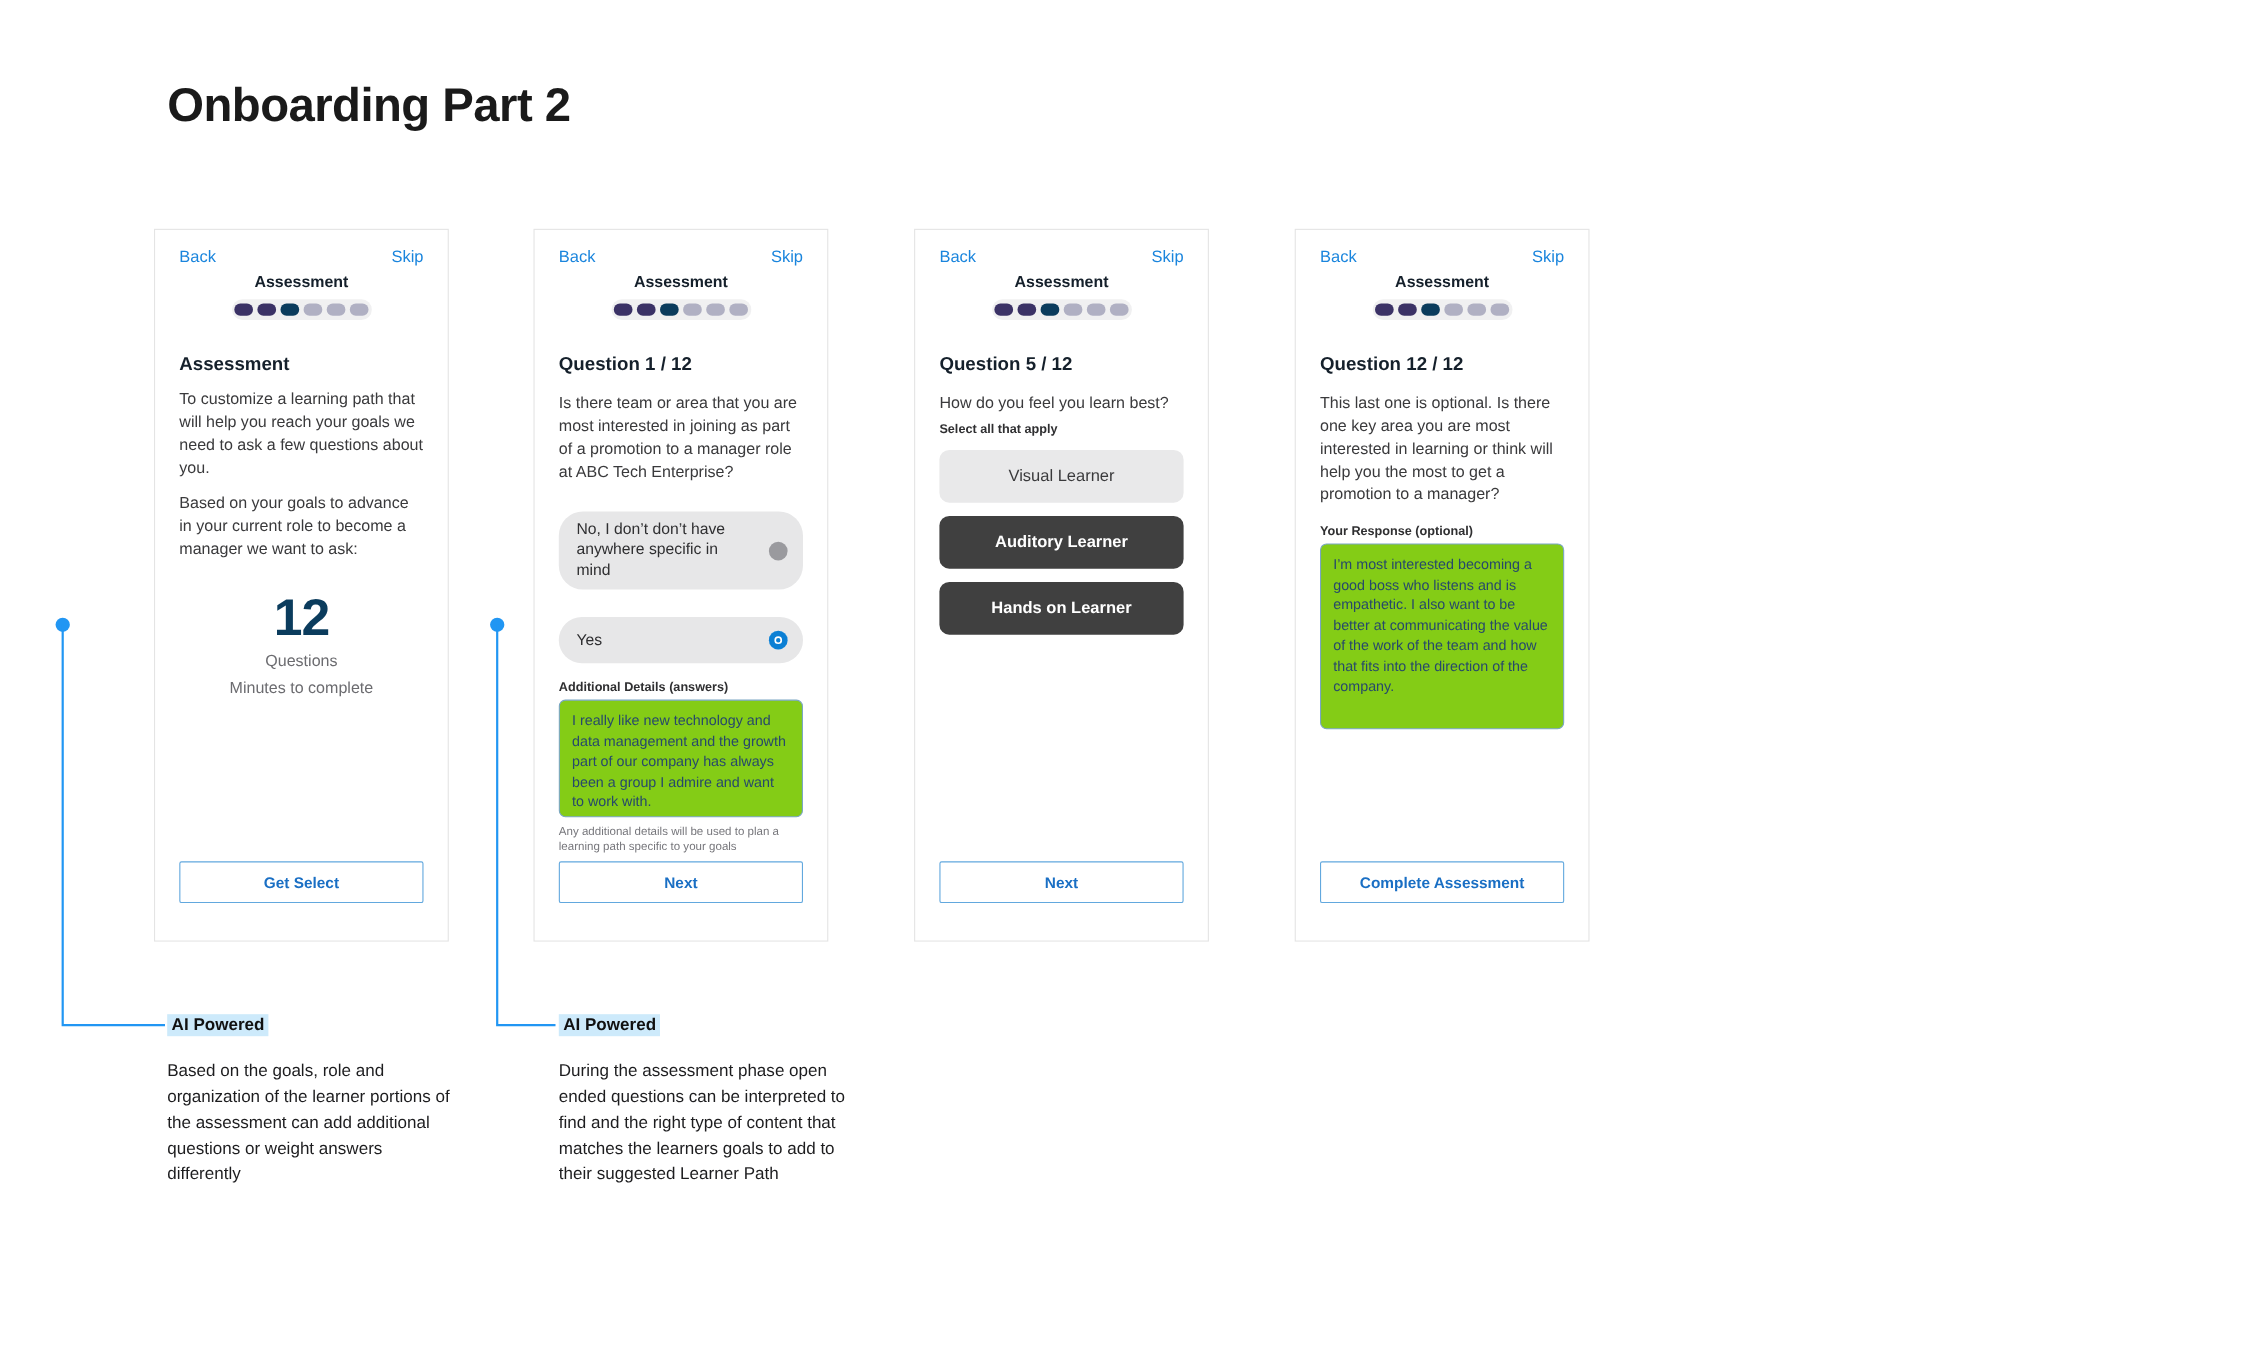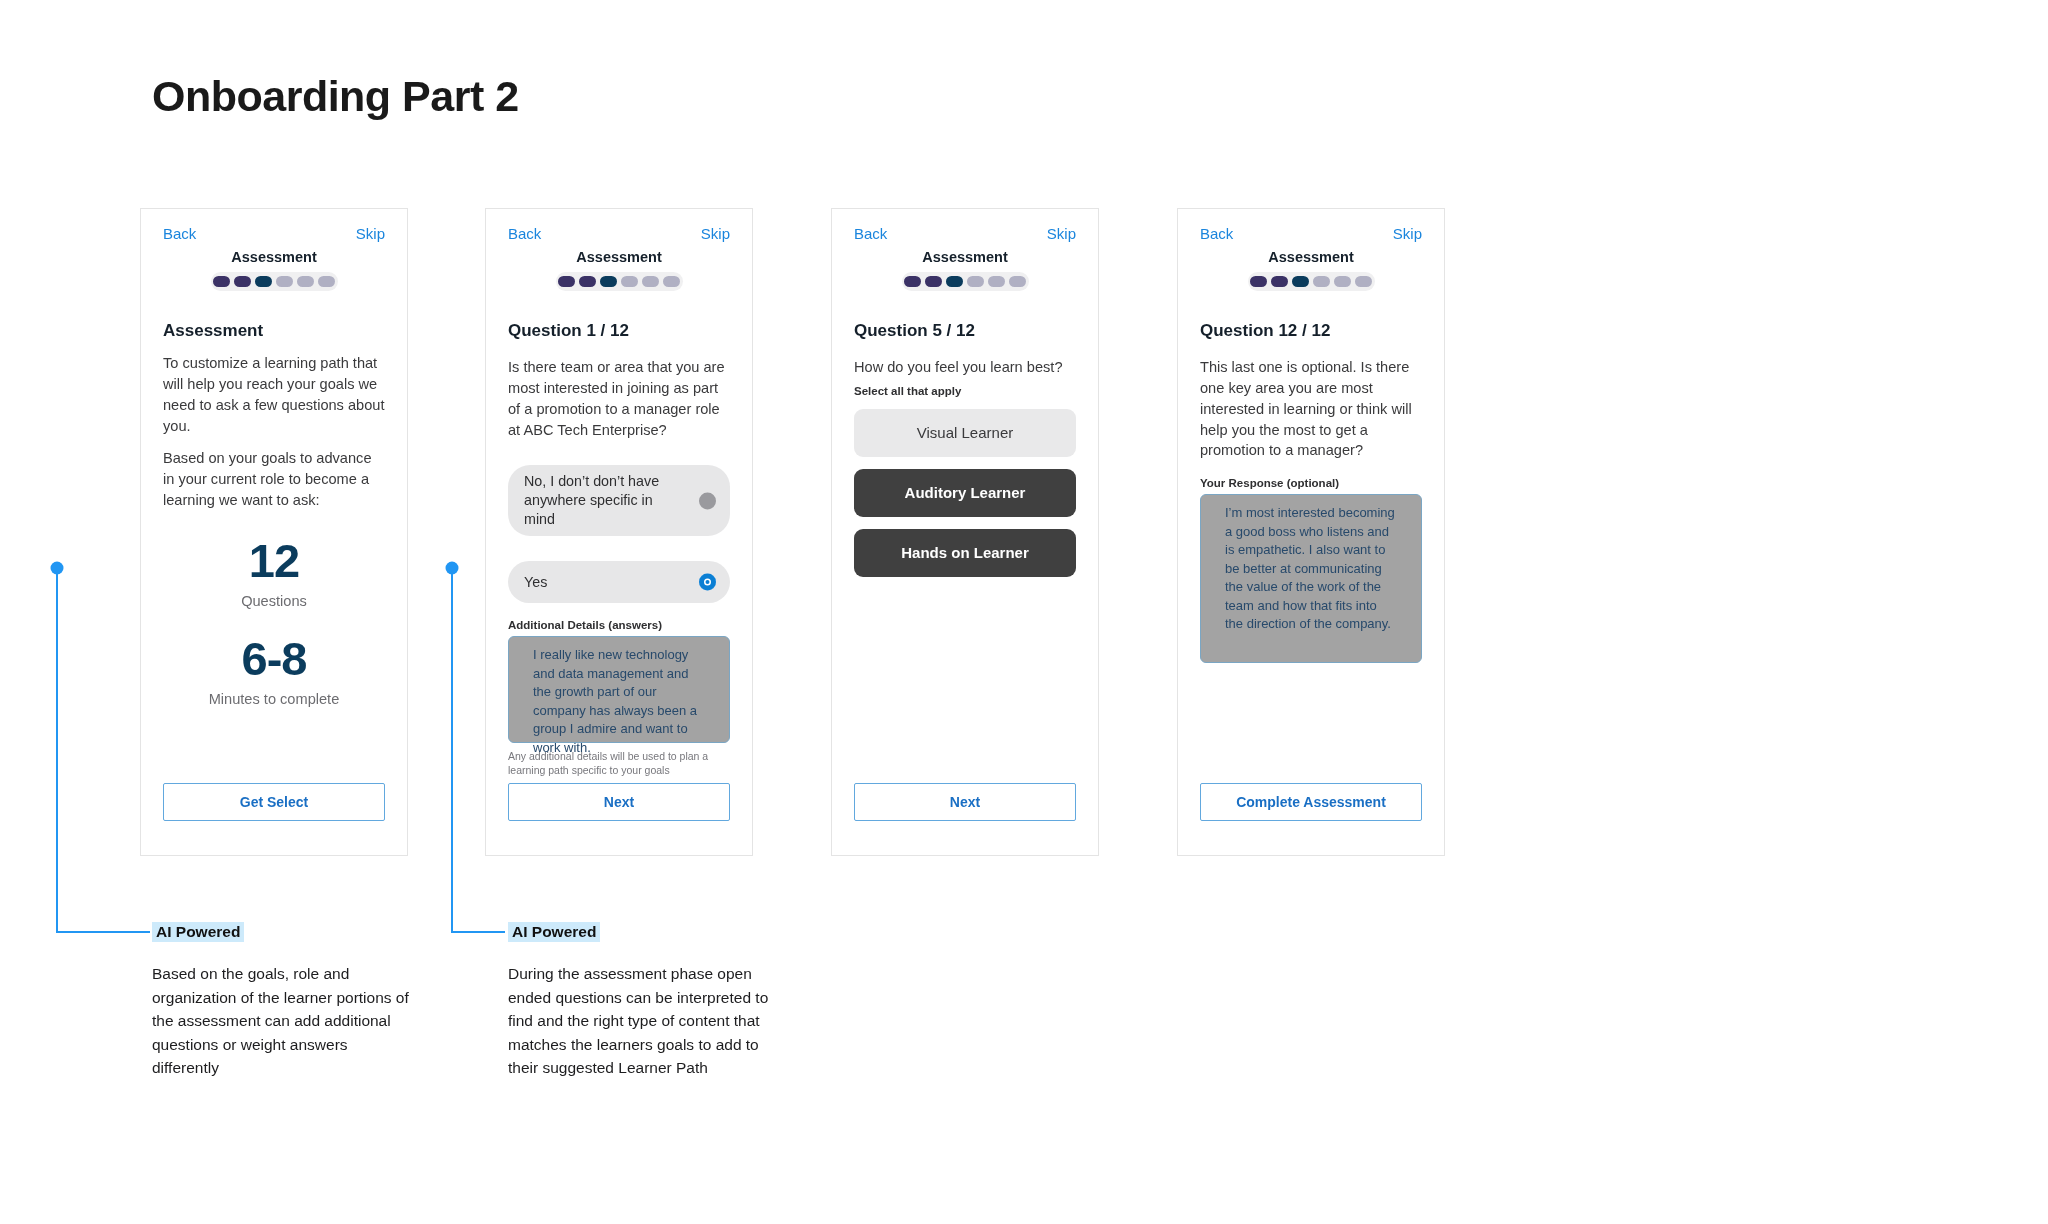--- a/index.html
+++ b/index.html
@@ -146,22 +146,22 @@
   .field-label {
     margin-top: 16px;
     font-size: 11.5px;
     font-weight: bold;
     color: #2f2f31;
   }
   .textarea {
     margin-top: 5px;
     border: 1px solid #7aa6c4;
     border-radius: 6px;
-    background: #a3a3a3;
-    padding: 9px 24px;
+    background: #84cc16;
+    padding: 9px 11px;
     font-size: 13px;
     line-height: 1.42;
     color: #27496b;
     box-sizing: border-box;
   }
   .textarea.ta1 { height: 107px; }
   .textarea.ta4 { height: 169px; }
   .field-hint {
     margin-top: 7px;
     font-size: 10.5px;
@@ -258,24 +258,23 @@
   <div class="progress-wrap">
     <span class="pdot purple"></span>
     <span class="pdot purple"></span>
     <span class="pdot navy"></span>
     <span class="pdot"></span>
     <span class="pdot"></span>
     <span class="pdot"></span>
   </div>
   <div class="q-heading">Assessment</div>
   <div class="body-text">To customize a learning path that will help you reach your goals we need to ask a few questions about you.</div>
-  <div class="body-text">Based on your goals to advance in your current role to become a learning we want to ask:</div>
+  <div class="body-text">Based on your goals to advance in your current role to become a manager we want to ask:</div>
   <div class="bignum">12</div>
   <div class="bignum-label">Questions</div>
-  <div class="bignum">6-8</div>
   <div class="bignum-label">Minutes to complete</div>
   <div class="cta">Get Select</div>
 </div>
 
 <div class="card c1">
   <div class="card-topbar">
     <span class="link-back">Back</span>
     <span class="link-skip">Skip</span>
   </div>
   <div class="card-title">Assessment</div>

